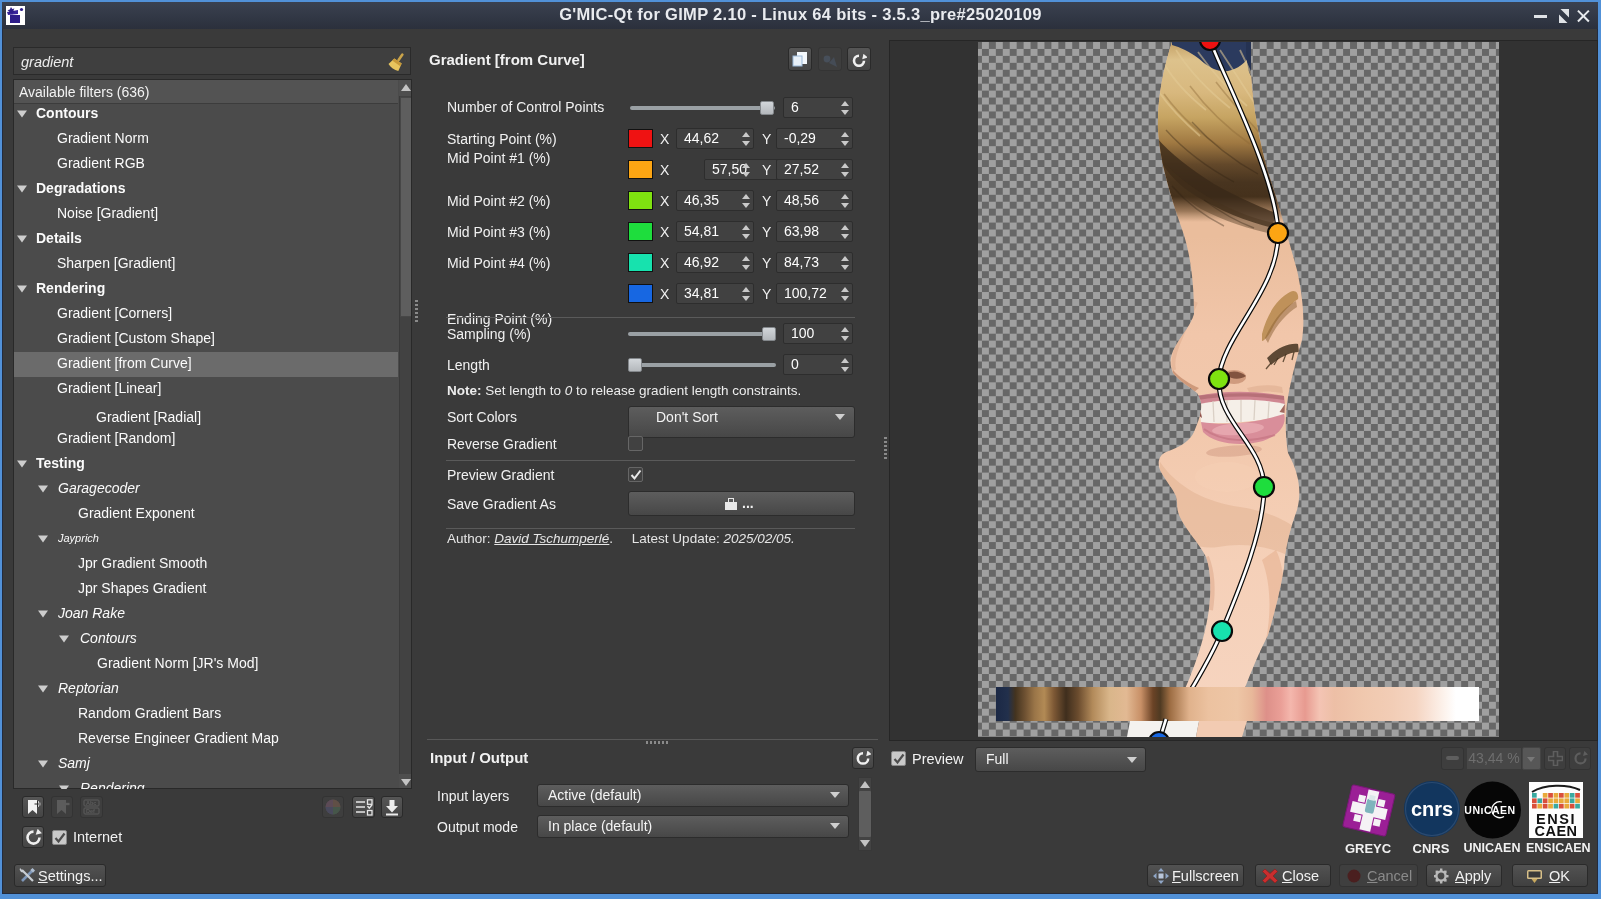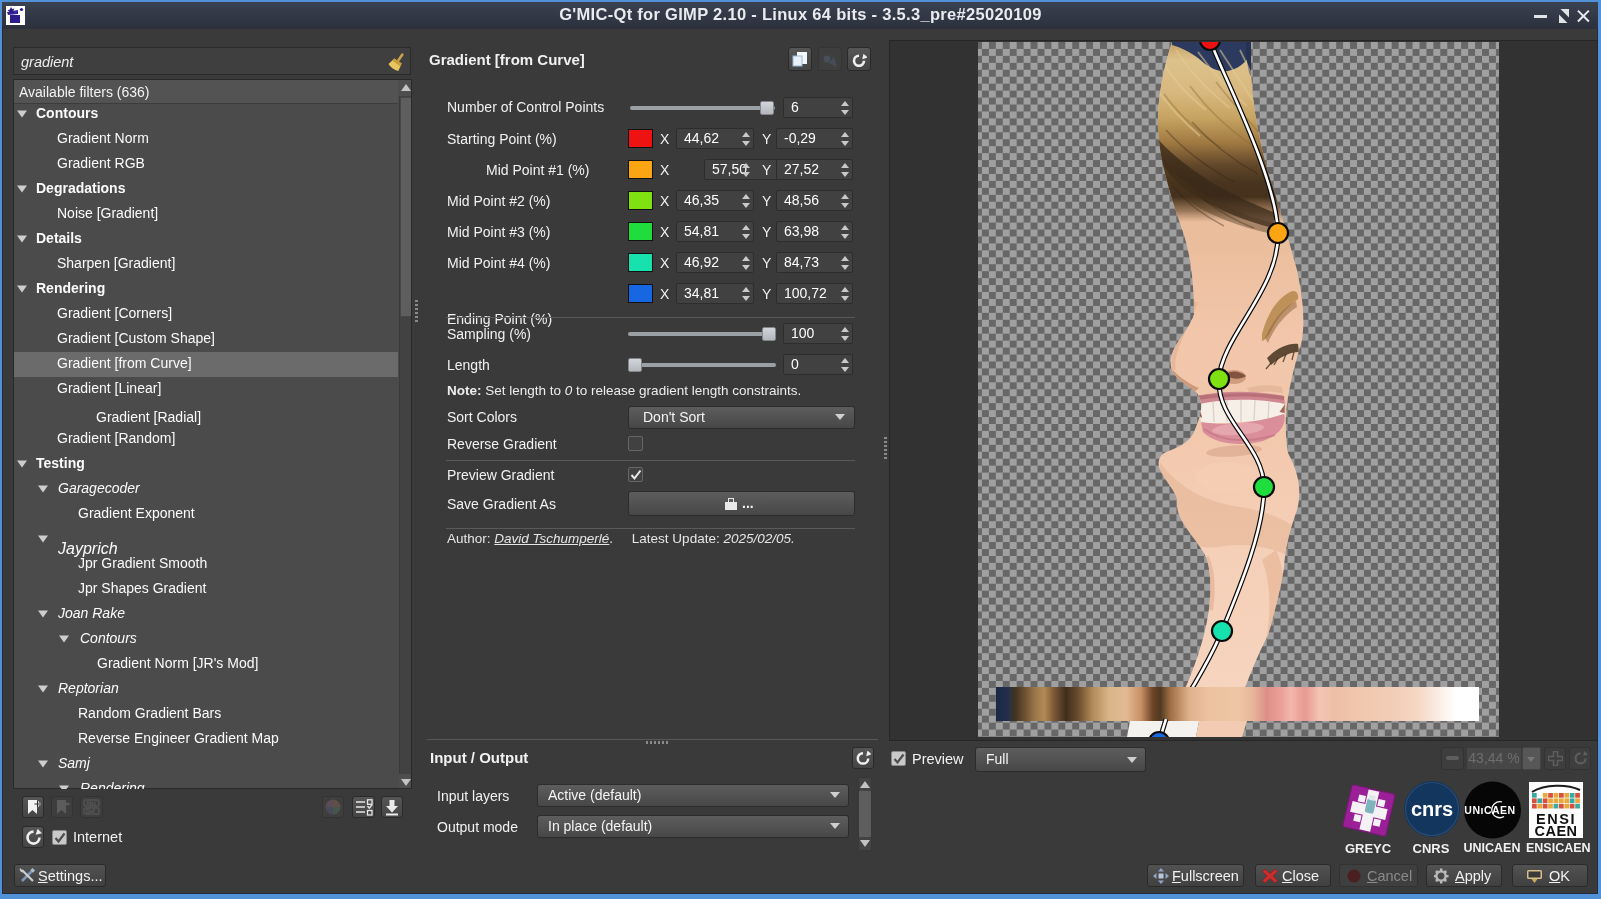--- a/index.html
+++ b/index.html
@@ -100,21 +100,21 @@
     </svg>
 <div class="abs" style="left:36px;top:451px;height:25px;line-height:25px;color:#fbfbfb;font-size:14px;white-space:nowrap;font-weight:bold;">Testing</div>
 <svg class="abs" style="left:38px;top:484px" width="12" height="10">
       <path d="M0,1.5 L10,1.5 L5,8.5 Z" fill="#cdcdcd"></path>
     </svg>
 <div class="abs" style="left:58px;top:476px;height:25px;line-height:25px;color:#fbfbfb;font-size:14px;white-space:nowrap;font-style:italic;">Garagecoder</div>
 <div class="abs" style="left:78px;top:501px;height:25px;line-height:25px;color:#fbfbfb;font-size:14px;white-space:nowrap;">Gradient Exponent</div>
 <svg class="abs" style="left:38px;top:534px" width="12" height="10">
       <path d="M0,1.5 L10,1.5 L5,8.5 Z" fill="#cdcdcd"></path>
     </svg>
-<div class="abs" style="left:58px;top:526px;height:25px;line-height:25px;color:#fbfbfb;font-size:16px;white-space:nowrap;font-style:italic;margin-top:10px;">Jayprich</div>
+<div class="abs" style="left:58px;top:526px;height:25px;line-height:25px;color:#fbfbfb;font-size:11px;white-space:nowrap;font-style:italic;">Jayprich</div>
 <div class="abs" style="left:78px;top:551px;height:25px;line-height:25px;color:#fbfbfb;font-size:14px;white-space:nowrap;">Jpr Gradient Smooth</div>
 <div class="abs" style="left:78px;top:576px;height:25px;line-height:25px;color:#fbfbfb;font-size:14px;white-space:nowrap;">Jpr Shapes Gradient</div>
 <svg class="abs" style="left:38px;top:609px" width="12" height="10">
       <path d="M0,1.5 L10,1.5 L5,8.5 Z" fill="#cdcdcd"></path>
     </svg>
 <div class="abs" style="left:58px;top:601px;height:25px;line-height:25px;color:#fbfbfb;font-size:14px;white-space:nowrap;font-style:italic;">Joan Rake</div>
 <svg class="abs" style="left:59px;top:634px" width="12" height="10">
       <path d="M0,1.5 L10,1.5 L5,8.5 Z" fill="#cdcdcd"></path>
     </svg>
 <div class="abs" style="left:80px;top:626px;height:25px;line-height:25px;color:#fbfbfb;font-size:14px;white-space:nowrap;font-style:italic;">Contours</div>
@@ -220,21 +220,21 @@
 <div class="abs field" style="left:783px;top:97px;width:70px;height:21px;line-height:19px;padding-left:7px;">6</div>
 <div class="spin" style="left:840px;top:98px;"></div>
 <div class="abs txt" style="left:447px;top:131px;">Starting Point (%)</div>
 <div class="abs" style="left:628px;top:129px;width:25px;height:19px;background:#ef1212;border:1px solid #111;"></div>
 <div class="abs txt" style="left:660px;top:131px;">X</div>
 <div class="abs field" style="left:676px;top:128px;width:78px;height:21px;line-height:19px;padding-left:7px;">44,62</div>
 <div class="spin" style="left:741px;top:129px;"></div>
 <div class="abs txt" style="left:762px;top:131px;">Y</div>
 <div class="abs field" style="left:776px;top:128px;width:77px;height:21px;line-height:19px;padding-left:7px;">-0,29</div>
 <div class="spin" style="left:840px;top:129px;"></div>
-<div class="abs txt" style="left:447px;top:162px;margin-left:39px;">Mid Point #1 (%)</div>
+<div class="abs txt" style="left:447px;top:150px;">Mid Point #1 (%)</div>
 <div class="abs" style="left:628px;top:160px;width:25px;height:19px;background:#fca513;border:1px solid #111;"></div>
 <div class="abs txt" style="left:660px;top:162px;">X</div>
 <div class="abs field" style="left:676px;top:159px;width:78px;height:21px;line-height:19px;padding-left:7px;margin-left:28px;">57,50</div>
 <div class="spin" style="left:741px;top:160px;"></div>
 <div class="abs txt" style="left:762px;top:162px;">Y</div>
 <div class="abs field" style="left:776px;top:159px;width:77px;height:21px;line-height:19px;padding-left:7px;">27,52</div>
 <div class="spin" style="left:840px;top:160px;"></div>
 <div class="abs txt" style="left:447px;top:193px;">Mid Point #2 (%)</div>
 <div class="abs" style="left:628px;top:191px;width:25px;height:19px;background:#7fe210;border:1px solid #111;"></div>
 <div class="abs txt" style="left:660px;top:193px;">X</div>
@@ -273,21 +273,21 @@
 <div class="handle" style="left:762px;top:327px;"></div>
 <div class="abs field" style="left:783px;top:323px;width:70px;height:21px;line-height:19px;padding-left:7px;">100</div>
 <div class="spin" style="left:840px;top:324px;"></div>
 <div class="abs txt" style="left:447px;top:357px;">Length</div>
 <div class="track" style="left:628px;top:363px;width:148px;"></div>
 <div class="handle" style="left:628px;top:358px;"></div>
 <div class="abs field" style="left:783px;top:354px;width:70px;height:21px;line-height:19px;padding-left:7px;">0</div>
 <div class="spin" style="left:840px;top:355px;"></div>
 <div class="abs" style="left:447px;top:383px;color:#ededed;font-size:13.5px;white-space:nowrap;"><b>Note:</b> Set length to <i>0</i> to release gradient length constraints.</div>
 <div class="abs txt" style="left:447px;top:409px;">Sort Colors</div>
-<div class="abs combo" style="left:628px;top:406px;width:227px;height:23px;line-height:21px;padding-left:14px;">Don't Sort</div>
+<div class="abs combo" style="left:628px;top:406px;width:227px;height:32px;line-height:21px;padding-left:27px;">Don't Sort</div>
 <span class="abs arrow-d" style="left:835px;top:414px;"></span>
 <div class="abs txt" style="left:447px;top:436px;">Reverse Gradient</div>
 <div class="cb" style="left:628px;top:436px;"></div>
 <div class="sep" style="left:446px;top:460px;width:409px;"></div>
 <div class="abs txt" style="left:447px;top:467px;">Preview Gradient</div>
 <div class="cb" style="left:628px;top:467px;"></div>
 <svg class="abs" style="left:630px;top:469px" width="12" height="12">
     <path d="M1.5,6 l3,3.4 L10.5,1.5" fill="none" stroke="#e9e9e9" stroke-width="2"></path>
   </svg>
 <div class="abs txt" style="left:447px;top:496px;">Save Gradient As</div>

